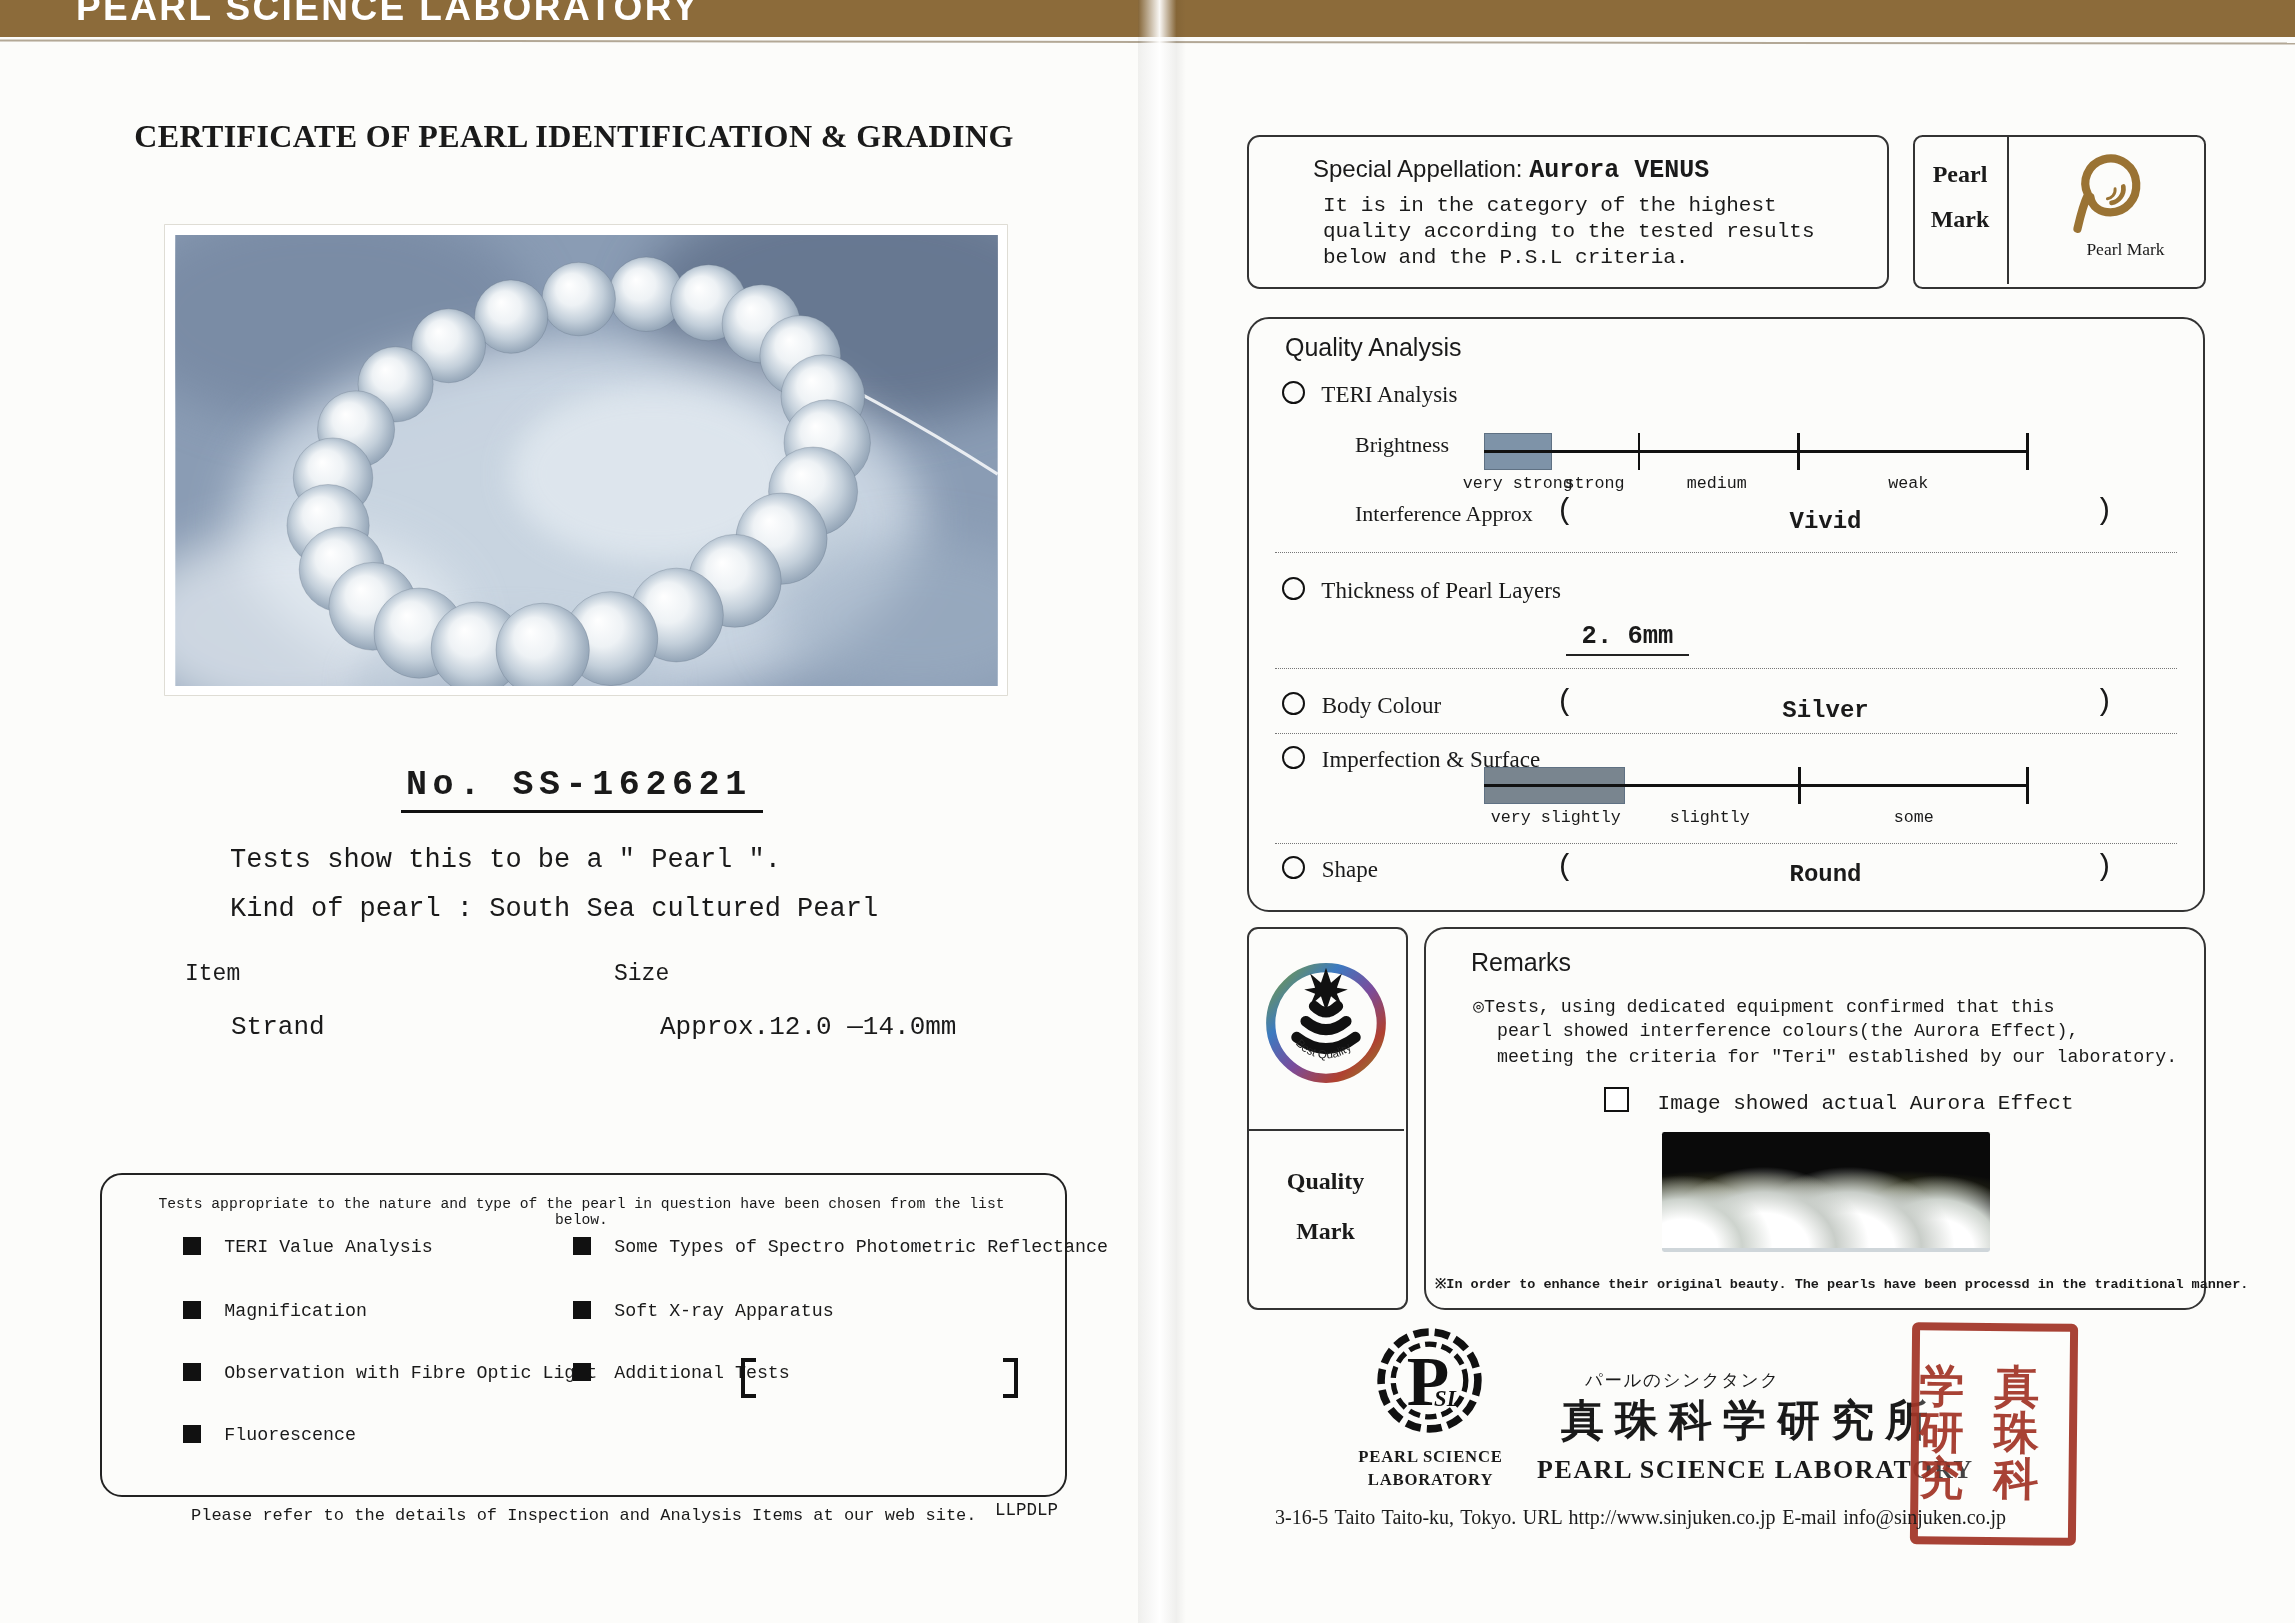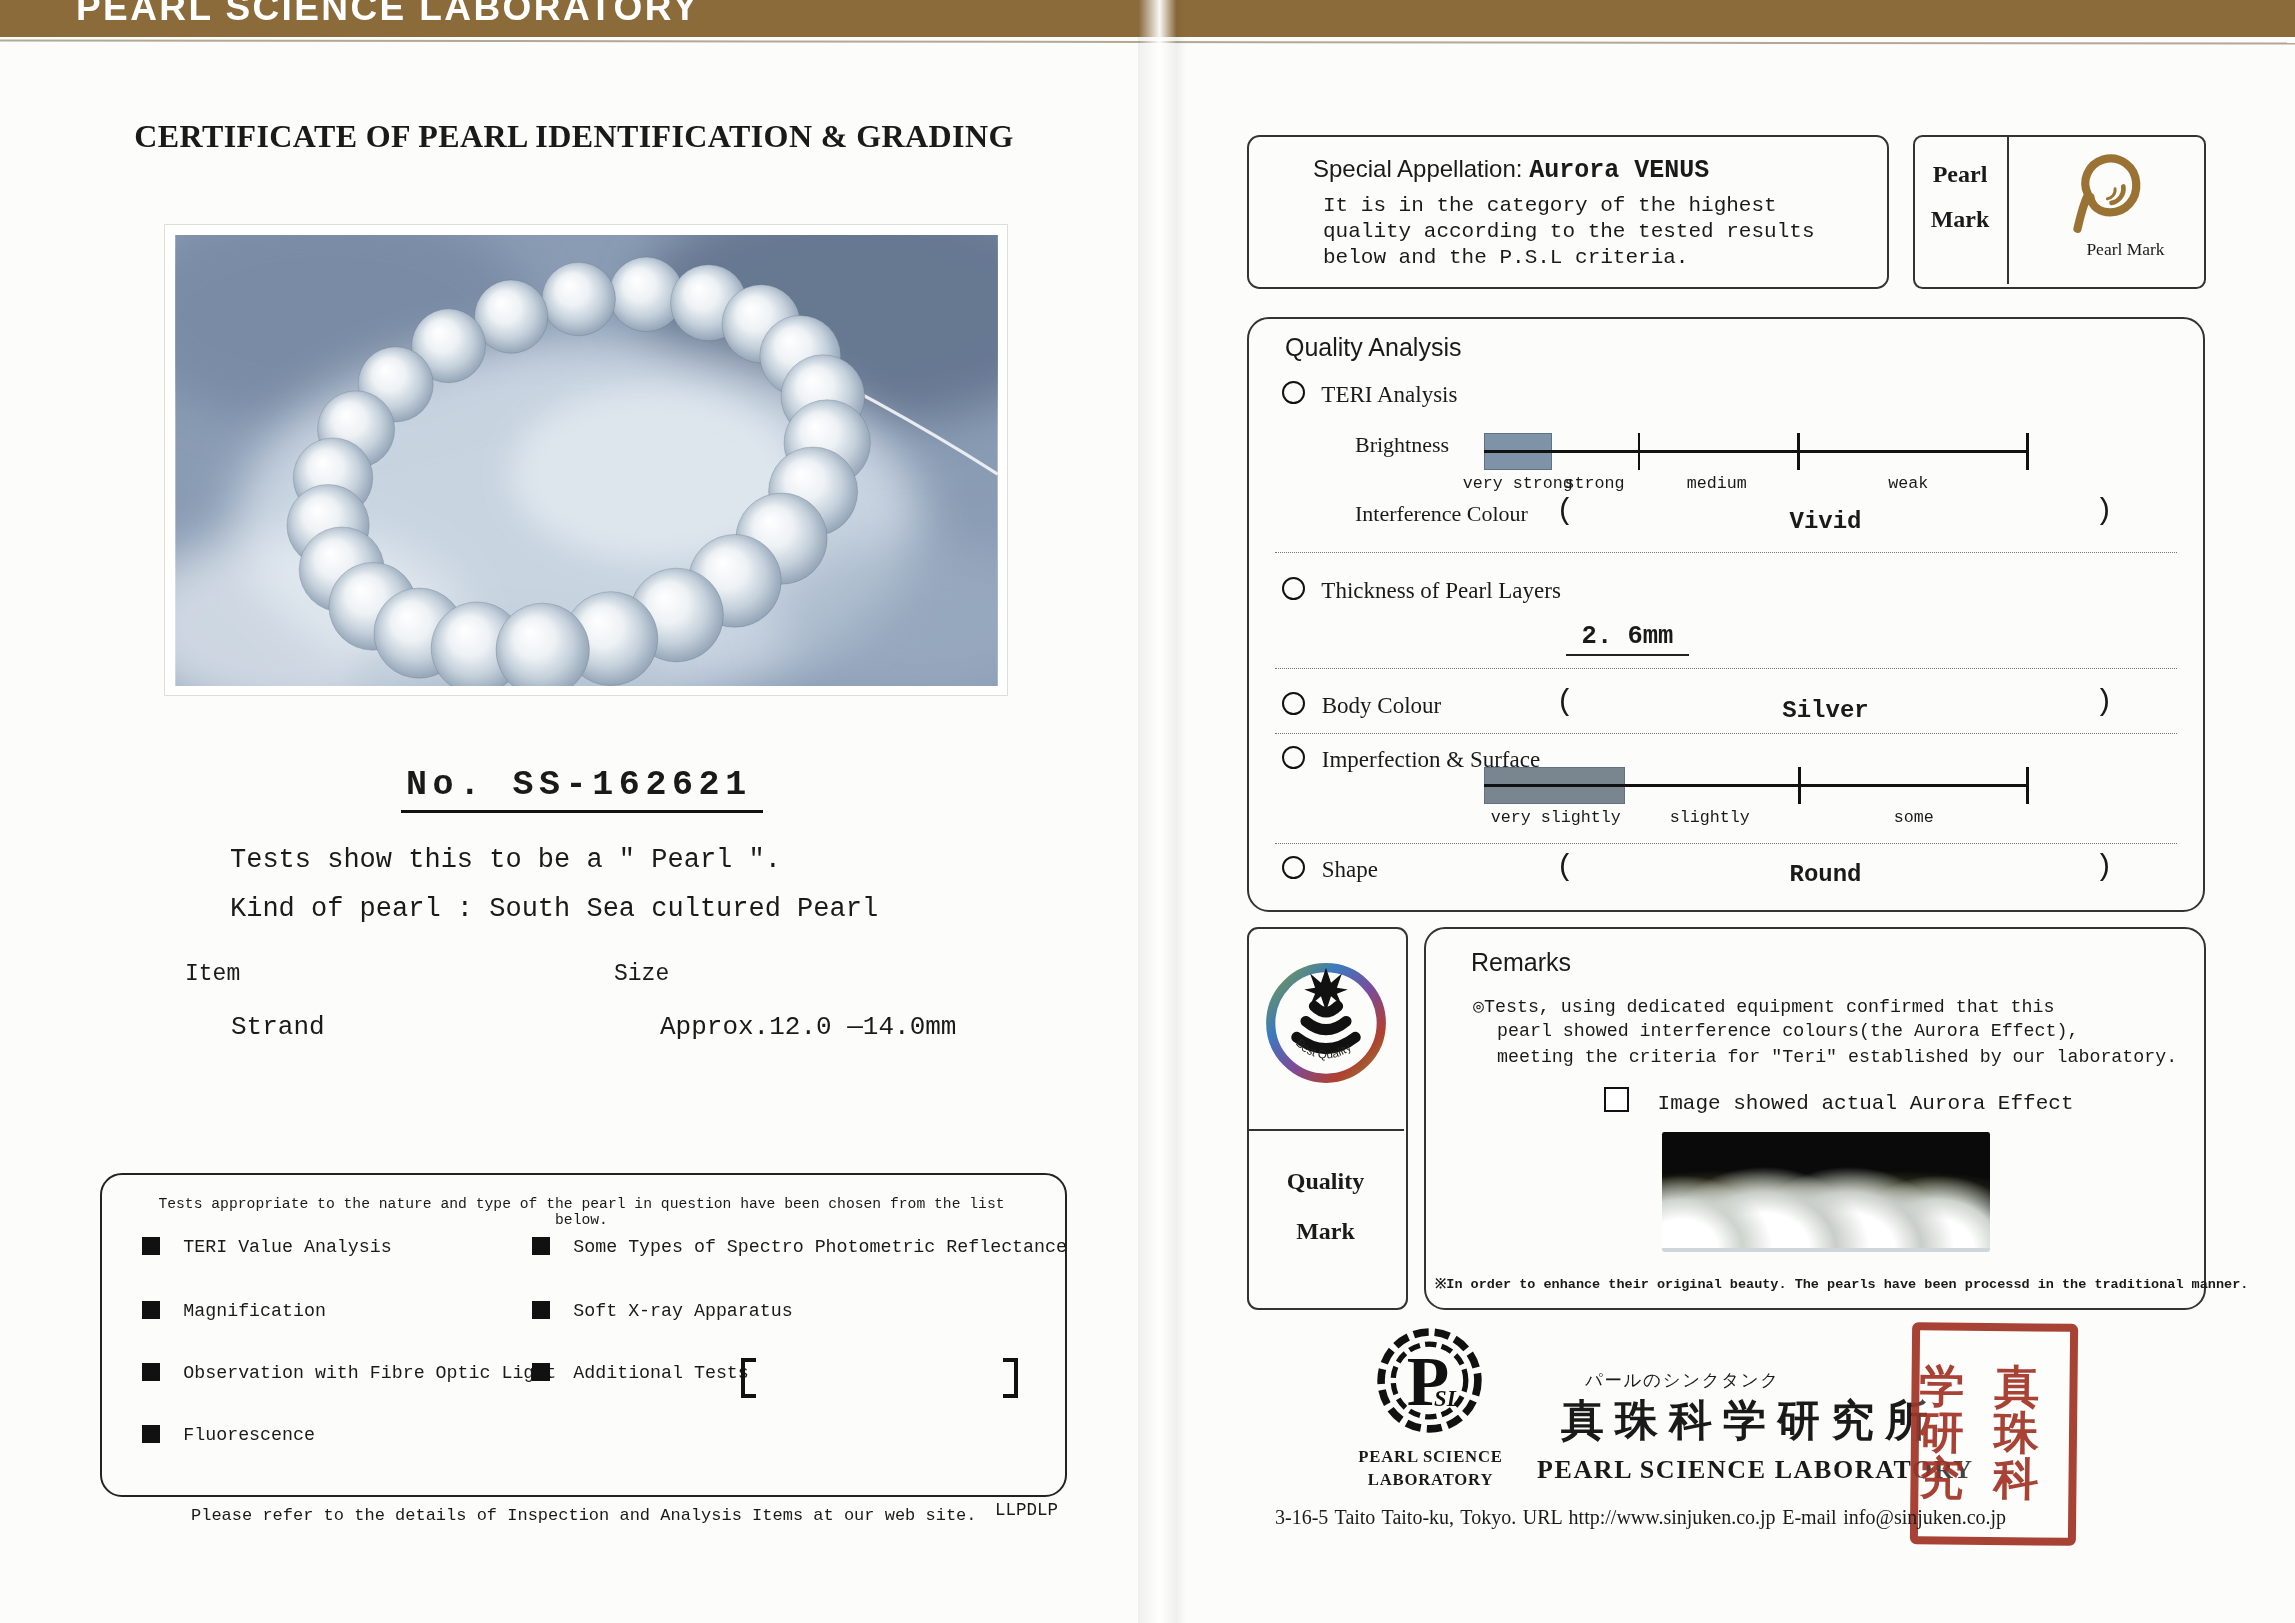--- a/index.html
+++ b/index.html
@@ -27,21 +27,21 @@
   .certno span{border-bottom:3.2px solid #111;padding:0 11px 4.8px 4.8px;}
   .stmt1{left:230px;top:845px;font-size:27px;}
   .stmt2{left:230px;top:894px;font-size:27px;}
   .lbl-item{left:185px;top:961px;font-size:23px;}
   .lbl-size{left:614px;top:961px;font-size:23px;}
   .val-item{left:231px;top:1012px;font-size:26px;}
   .val-size{left:660px;top:1012px;font-size:26px;}
 
   .testsbox{left:100px;top:1173px;width:963px;height:320px;border:2.4px solid #222;border-radius:22px;}
   .tests-header{left:135px;top:1196px;width:893px;text-align:center;font-size:14.7px;}
-  .trow{position:absolute;font-size:18.3px;white-space:nowrap;}
+  .trow{position:absolute;font-size:18.3px;white-space:nowrap;margin-left:41px;}
   .chk{display:inline-block;width:17.5px;height:17.5px;background:#111;margin-right:12.8px;vertical-align:-2.4px;}
   .lbrack{position:absolute;width:11px;height:32px;border-left:4px solid #111;border-top:4px solid #111;border-bottom:4px solid #111;}
   .rbrack{position:absolute;width:11px;height:32px;border-right:4px solid #111;border-top:4px solid #111;border-bottom:4px solid #111;}
   .tests-note{left:191px;top:1506px;font-size:17px;}
   .tests-code{left:995px;top:1500px;font-size:17.5px;}
 
   
   .specialbox{left:1247px;top:135px;width:638px;height:150px;border:2.4px solid #333;border-radius:12.8px;}
   .special-head{left:1285px;top:155px;font-size:24px;white-space:nowrap;margin-left:28px;}
   .special-head .v{font-family:"Liberation Mono","DejaVu Sans Mono",monospace;font-weight:bold;font-size:25px;}
@@ -260,21 +260,21 @@
     <div class="scale-line"></div>
     <div class="scale-tick" style="left:28.3%;"></div>
     <div class="scale-tick" style="left:57.6%;"></div>
     <div class="scale-tick" style="left:99.7%;"></div>
     <span class="scale-lab" style="left:6.2%;">very strong</span>
     <span class="scale-lab" style="left:20.3%;">strong</span>
     <span class="scale-lab" style="left:42.8%;">medium</span>
     <span class="scale-lab" style="left:78%;">weak</span>
   </div>
 
-  <div class="q-sub serif" style="left:1355px;top:501px;">Interference Colour</div>
+  <div class="q-sub serif" style="left:1355px;top:501px;">Interference Approx</div>
   <span class="paren" style="left:1556px;top:494px;">(</span>
   <div class="q-val" style="top:501px;">Vivid</div>
   <span class="paren" style="left:2095px;top:494px;">)</span>
 
   <div class="dash" style="top:552px;"></div>
 
   <div class="q-item serif" style="left:1282px;top:577px;">
     <span class="circ"></span>
     <span>Thickness of Pearl Layers</span></div>
   <div class="thick-val">

